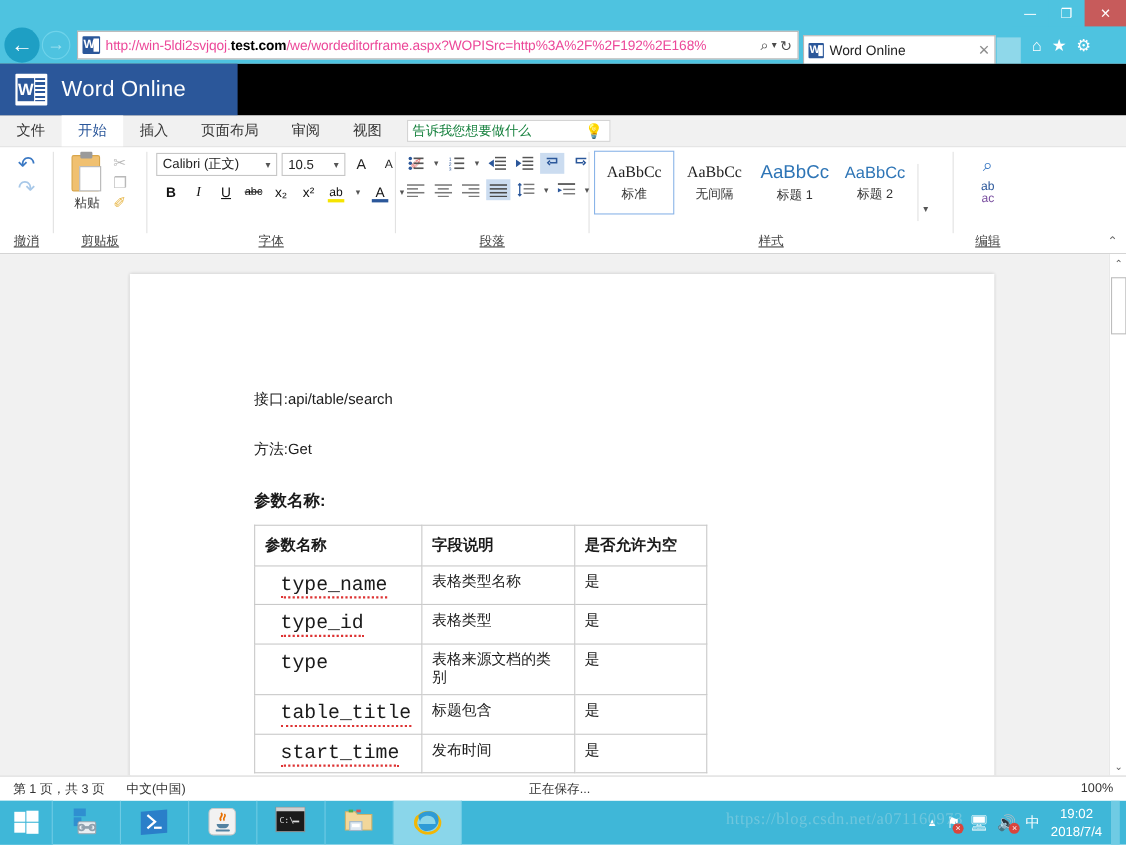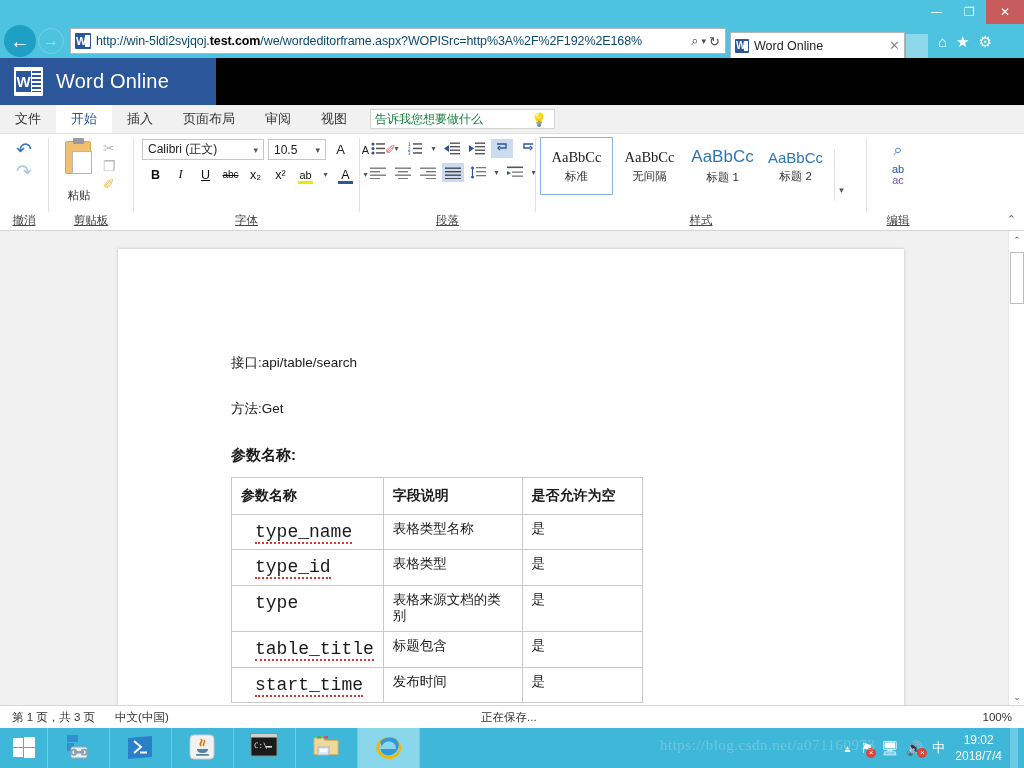--- a/index.html
+++ b/index.html
@@ -59,21 +59,21 @@
   }
   .addr-favicon::after {
     content:""; position:absolute; right:1px; top:2px; width:5px; height:12px;
     background:#ffffff;
   }
   .addr-text {
     flex:1; font-size:12.5px; color:#333; white-space:nowrap; overflow:hidden;
     letter-spacing:-0.1px;
   }
   .addr-text b { color:#000; font-weight:bold; }
-  .addr-text .dim { color:#0c4a6e;text-align:right; }
+  .addr-text .dim { color:#ec4899;text-align:right; }
   .addr-icons { display:flex; align-items:center; gap:3px; padding:0 5px; }
   .addr-icon { color:#4a4a4a; font-size:13px; }
   .tab-strip { display:flex; align-items:flex-end; height:34px; margin-left:4px; }
   .browser-tab {
     width:175px; height:26px; background:#ffffff; border:1px solid #b6b6b6;
     border-bottom:none; display:flex; align-items:center; padding:0 4px;
     position:relative;
   }
   .tab-favicon {
     width:14px; height:14px; background:#2b579a; flex:none; margin-right:5px;
@@ -169,36 +169,36 @@
     background:#f0c070; border:1px solid #d8a54a; border-radius:2px;
   }
   .clipbd::before{
     content:""; position:absolute; left:7px; top:-4px; width:11px; height:6px;
     background:#9a9a9a; border-radius:1px;
   }
   .clipdoc {
     position:absolute; left:10px; top:13px; width:20px; height:23px;
     background:#ffffff; border:1px solid #b5b5b5;
   }
-  .paste-label { font-size:11.5px; color:#333; margin-top:12px; }
+  .paste-label { font-size:11.5px; color:#333; margin-top:1px; }
   .clip-mini { display:flex; flex-direction:column; gap:2px; padding-top:2px; }
   .mini-ico { font-size:14px; color:#b9b9b9; height:16px; line-height:16px; }
   .mini-ico.brush { color:#e8b84b; }
 
   
   .g-font { width:225px; }
   .g-font .rgroup-body { flex-direction:column; gap:5px; padding:5px 0 0 8px; }
   .fr { display:flex; align-items:center; gap:4px; }
   .combo {
     height:21px; border:1px solid #c6c6c6; background:#fff; display:flex;
     align-items:center; padding:0 2px 0 5px; font-size:12px; color:#222;
   }
   .combo .cv { flex:1; white-space:nowrap; overflow:hidden;}
   .combo .carat { color:#555; font-size:9px; padding:0 3px; }
-  .fontname { width:122px; }
+  .fontname { width:110px; }
   .fontsize { width:58px; }
   .ficon { width:21px; height:20px; display:flex; align-items:center; justify-content:center;
            font-size:13px; color:#222; }
   .ficon.sup { font-size:11px; }
   .fbtn { width:19px; height:19px; display:flex; align-items:center; justify-content:center;
           font-size:12.5px; color:#111; }
   .fbtn.b { font-weight:bold; }
   .fbtn.i { font-style:italic; font-family:"Liberation Serif", serif; }
   .fbtn.u { text-decoration:underline; }
   .fbtn.s { text-decoration:line-through; font-size:10px; }

